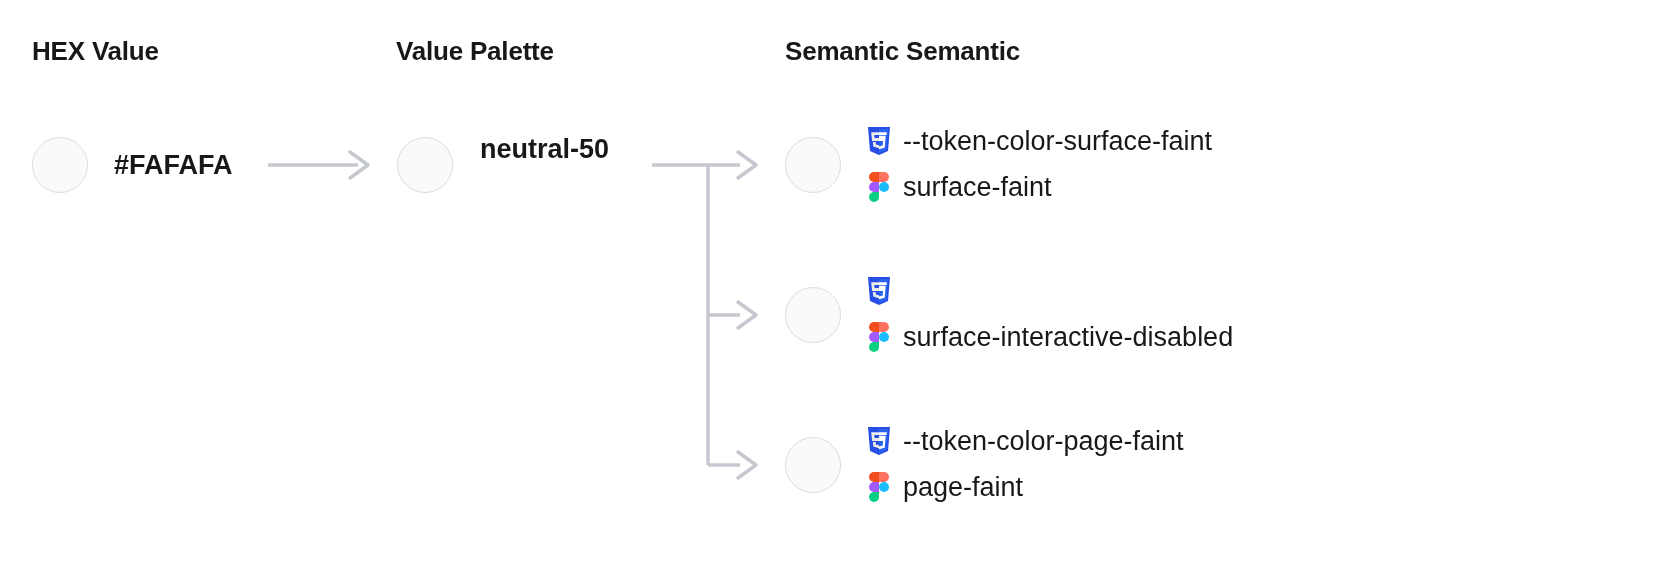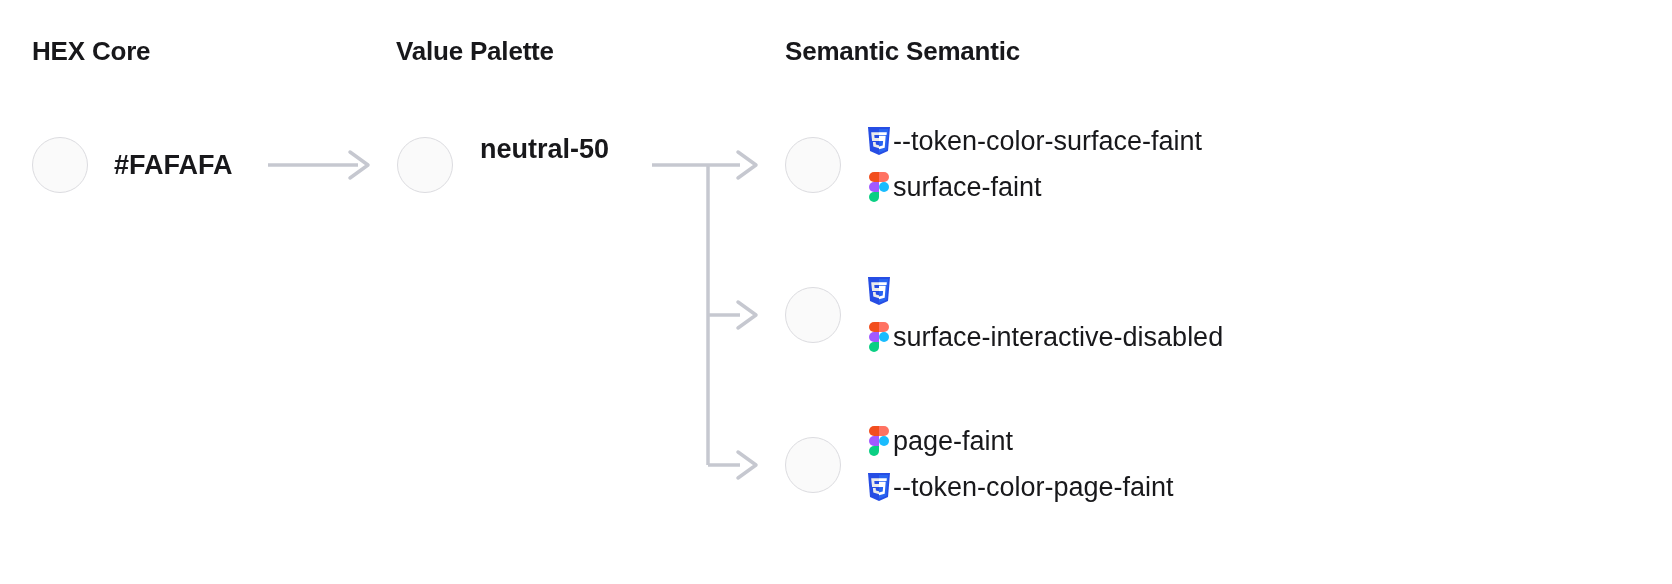--- a/index.html
+++ b/index.html
@@ -70,21 +70,21 @@
     left: 865px;
     width: 790px;
   }
   #sem-row-0 { top: 118px; }
   #sem-row-1 { top: 268px; }
   #sem-row-2 { top: 418px; }
 
   .token-line {
     display: flex;
     align-items: center;
-    gap: 0;
+    gap: 10px;
     height: 46px;
   }
   .token-text {
     font-size: 27px;
     font-weight: normal;
     color: #18181b;
     white-space: nowrap;
     line-height: 1;
   }
 
@@ -93,21 +93,21 @@
     flex: 0 0 28px;
     display: flex;
     align-items: center;
     justify-content: center;
   }
   .icon-box svg { display: block; }
 </style>
 </head>
 <body style="background: rgb(255, 255, 255);">
 
-<div class="col-header" id="hdr-hex">HEX Core</div>
+<div class="col-header" id="hdr-hex">HEX Value</div>
 <div class="col-header" id="hdr-core">Value Palette</div>
 <div class="col-header" id="hdr-sem">Semantic Semantic</div>
 
 <div class="swatch" id="swatch-hex" style="background: rgb(250, 250, 250); border-color: rgb(220, 220, 224);"></div>
 <div class="value-label" id="label-hex">#FAFAFA</div>
 
 <div class="swatch" id="swatch-core" style="background: rgb(250, 250, 250); border-color: rgb(220, 220, 224);"></div>
 <div class="value-label" id="label-core">neutral-50</div>
 
 <div class="swatch" id="swatch-sem-0" style="background: rgb(250, 250, 250); border-color: rgb(220, 220, 224);"></div>
@@ -188,36 +188,36 @@
         <path d="M20 15a5 5 0 1 1-10 0 5 5 0 0 1 10 0z" fill="#1ABCFE"></path>
       </svg>
     </span>
     <span class="token-text">surface-interactive-disabled</span>
   </div>
 </div>
 
 <div class="sem-row" id="sem-row-2">
   <div class="token-line">
     <span class="icon-box">
-      <svg width="20" height="30" viewBox="0 0 20 30">
-        <path d="M5 30a5 5 0 0 0 5-5v-5H5a5 5 0 1 0 0 10z" fill="#0ACF83"></path>
-        <path d="M0 15a5 5 0 0 1 5-5h5v10H5a5 5 0 0 1-5-5z" fill="#A259FF"></path>
-        <path d="M0 5a5 5 0 0 1 5-5h5v10H5A5 5 0 0 1 0 5z" fill="#F24E1E"></path>
-        <path d="M10 0h5a5 5 0 0 1 0 10h-5V0z" fill="#FF7262"></path>
-        <path d="M20 15a5 5 0 1 1-10 0 5 5 0 0 1 10 0z" fill="#1ABCFE"></path>
-      </svg>
-    </span>
-    <span class="token-text">page-faint</span>
-  </div>
-  <div class="token-line">
-    <span class="icon-box">
       <svg width="26" height="29" viewBox="0 0 26 29">
         <path d="M2 0 H24 L22 24 L13 28 L4 24 Z" fill="#264DE4"></path>
         <path d="M13 2 H22.2 L20.5 22.7 L13 25.9 Z" fill="#2965F1"></path>
         <path d="M13 11 H8.6 L8.3 8 H13 V5.2 H5.2 L5.3 6.7 L6.1 14 H13 Z" fill="#EBEBEB"></path>
         <path d="M13 18.2 L9.9 17.4 L9.7 15 H6.9 L7.3 19.6 L13 21.2 Z" fill="#EBEBEB"></path>
         <path d="M13 11 V14 H17.1 L16.7 18.4 L13 19.4 V22.3 L18.7 20.7 L19.7 8.7 L13 8.7 Z" fill="#FFFFFF"></path>
         <path d="M13 5.2 V8 H20.5 L20.7 6.7 L20.8 5.2 Z" fill="#FFFFFF"></path>
       </svg>
     </span>
     <span class="token-text">--token-color-page-faint</span>
   </div>
+  <div class="token-line">
+    <span class="icon-box">
+      <svg width="20" height="30" viewBox="0 0 20 30">
+        <path d="M5 30a5 5 0 0 0 5-5v-5H5a5 5 0 1 0 0 10z" fill="#0ACF83"></path>
+        <path d="M0 15a5 5 0 0 1 5-5h5v10H5a5 5 0 0 1-5-5z" fill="#A259FF"></path>
+        <path d="M0 5a5 5 0 0 1 5-5h5v10H5A5 5 0 0 1 0 5z" fill="#F24E1E"></path>
+        <path d="M10 0h5a5 5 0 0 1 0 10h-5V0z" fill="#FF7262"></path>
+        <path d="M20 15a5 5 0 1 1-10 0 5 5 0 0 1 10 0z" fill="#1ABCFE"></path>
+      </svg>
+    </span>
+    <span class="token-text">page-faint</span>
+  </div>
 </div>
 
 </body></html>

